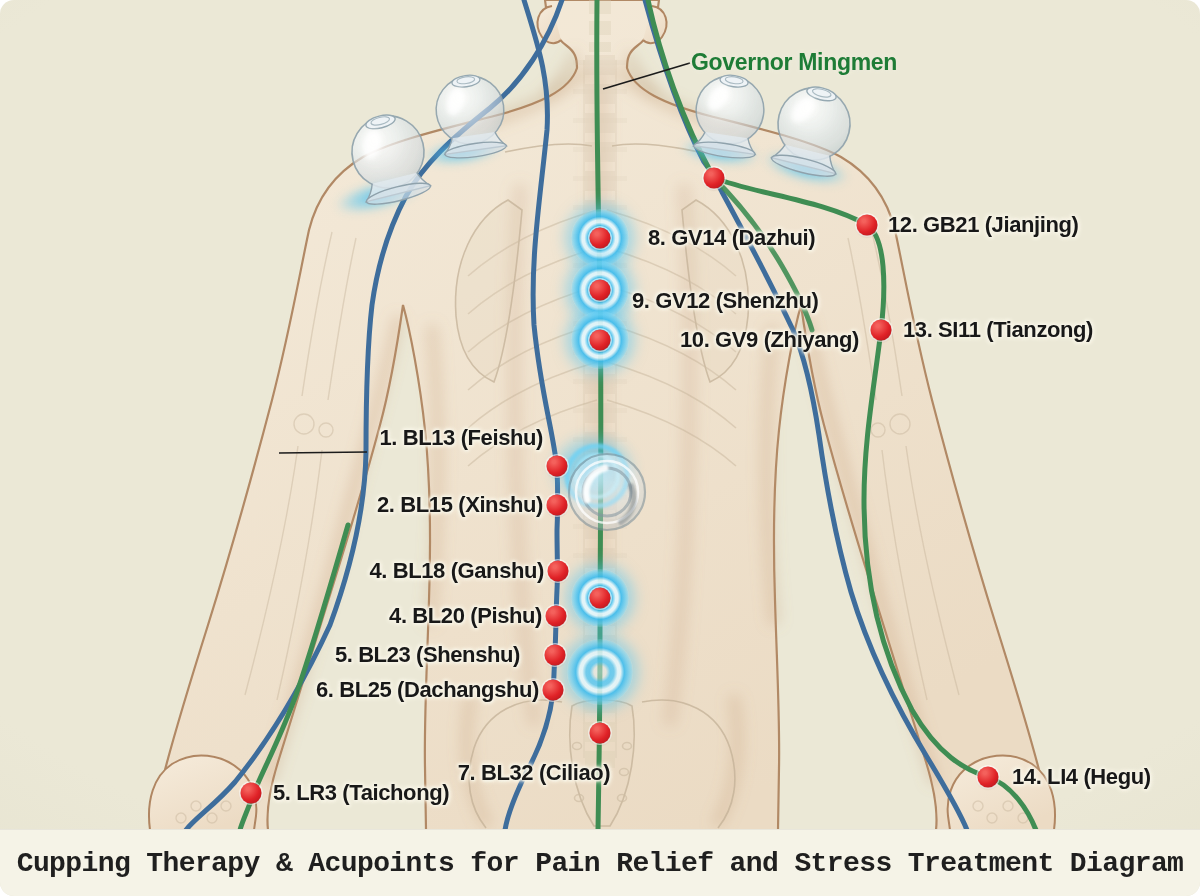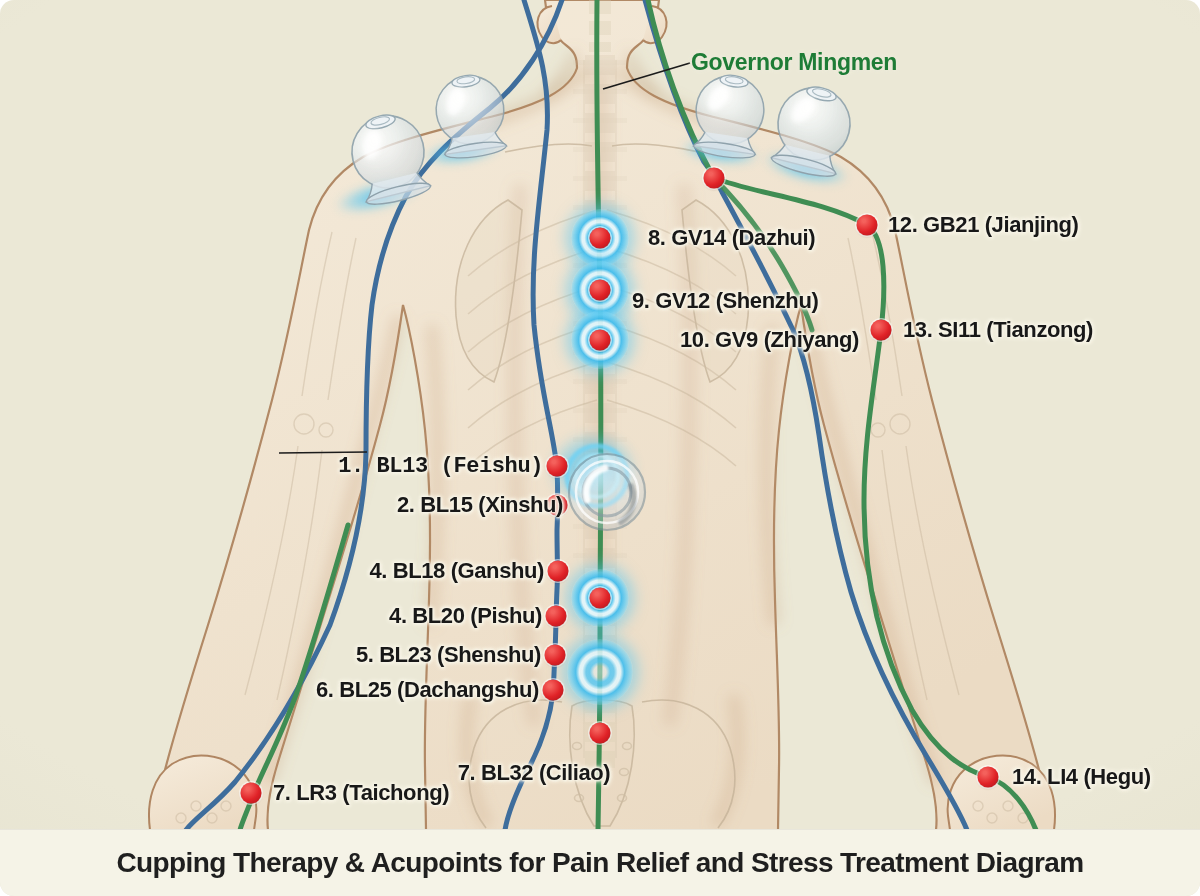--- a/index.html
+++ b/index.html
@@ -48,21 +48,21 @@
   .anchor-middle{transform:translate(-50%,-50%);}
   .meridian-label{
     position:absolute;white-space:nowrap;font-size:23px;font-weight:700;letter-spacing:-0.3px;
     text-shadow:0 0 4px #eceadb,0 0 4px #eceadb;
   }
   .meridian-label.governor{left:691px;top:62px;transform:translate(0,-50%);color:#1e7c36;}
   .meridian-label.bladder{left:270px;top:452px;transform:translate(-100%,-50%);color:#2b6795;}
   .titlebar{
     position:absolute;left:0;bottom:0;width:100%;height:66px;
     background:#f5f3e7;border-top:1px solid rgba(0,0,0,.05);
-    display:flex;align-items:center;justify-content:center;
+    display:flex;align-items:center;justify-content:center;font-family:Liberation Mono, monospace;
   }
   .title{
     font-size:28px;font-weight:700;letter-spacing:-0.6px;color:#1f1f1f;
   }
 </style>
 </head>
 <body>
 
 <div class="stage">
 
@@ -253,48 +253,48 @@
     </g>
   </svg>
 
   <div class="markers">
       <div class="glowring" style="left: 600px; top: 238px;"></div>
       <div class="glowring" style="left: 600px; top: 290px;"></div>
       <div class="glowring" style="left: 600px; top: 340px;"></div>
       <div class="glowring" style="left: 600px; top: 598px;"></div>
       <div class="glowring sacral" style="left: 600px; top: 672px;"></div>
       <div class="dot" style="left: 557px; top: 466px;"></div>
-      <div class="aculabel anchor-end" style="left: 543px; top: 466px; font-family: Liberation Mono, monospace;">1. BL13 (Feishu)</div>
+      <div class="aculabel anchor-end" style="left: 543px; top: 438px;">1. BL13 (Feishu)</div>
       <div class="dot" style="left: 557px; top: 505px;"></div>
-      <div class="aculabel anchor-end" style="left: 543px; top: 505px; margin-left: 20px;">2. BL15 (Xinshu)</div>
+      <div class="aculabel anchor-end" style="left: 543px; top: 505px;">2. BL15 (Xinshu)</div>
       <div class="dot" style="left: 558px; top: 571px;"></div>
       <div class="aculabel anchor-end" style="left: 544px; top: 571px;">4. BL18 (Ganshu)</div>
       <div class="dot" style="left: 556px; top: 616px;"></div>
       <div class="aculabel anchor-end" style="left: 542px; top: 616px;">4. BL20 (Pishu)</div>
       <div class="dot" style="left: 555px; top: 655px;"></div>
-      <div class="aculabel anchor-end" style="left: 541px; top: 655px;">5. BL23 (Shenshu)</div>
+      <div class="aculabel anchor-end" style="left: 520px; top: 655px;">5. BL23 (Shenshu)</div>
       <div class="dot" style="left: 553px; top: 690px;"></div>
       <div class="aculabel anchor-end" style="left: 539px; top: 690px;">6. BL25 (Dachangshu)</div>
       <div class="dot" style="left: 600px; top: 733px;"></div>
       <div class="aculabel anchor-middle" style="left: 534px; top: 761px; margin-top: 12px;">7. BL32 (Ciliao)</div>
       <div class="dot" style="left: 600px; top: 238px;"></div>
       <div class="aculabel anchor-start" style="left: 632px; top: 238px; padding-left: 16px;">8. GV14 (Dazhui)</div>
       <div class="dot" style="left: 600px; top: 290px;"></div>
       <div class="aculabel anchor-start" style="left: 632px; top: 301px;">9. GV12 (Shenzhu)</div>
       <div class="dot" style="left: 600px; top: 340px;"></div>
       <div class="aculabel anchor-start" style="left: 668px; top: 340px; margin-left: 12px;">10. GV9 (Zhiyang)</div>
       <div class="dot" style="left: 600px; top: 598px;"></div>
       <div class="dot" style="left: 867px; top: 225px;"></div>
       <div class="aculabel anchor-start" style="left: 888px; top: 225px;">12. GB21 (Jianjing)</div>
       <div class="dot" style="left: 881px; top: 330px;"></div>
       <div class="aculabel anchor-start" style="left: 903px; top: 330px;">13. SI11 (Tianzong)</div>
       <div class="dot" style="left: 988px; top: 777px;"></div>
       <div class="aculabel anchor-start" style="left: 1012px; top: 777px;">14. LI4 (Hegu)</div>
       <div class="dot" style="left: 251px; top: 793px;"></div>
-      <div class="aculabel anchor-start" style="left: 273px; top: 793px;">7. LR3 (Taichong)</div>
+      <div class="aculabel anchor-start" style="left: 273px; top: 793px;">5. LR3 (Taichong)</div>
       <div class="dot" style="left: 714px; top: 178px;"></div>
     </div>
 
   <div class="meridian-label governor">Governor Mingmen</div>
 
   <div class="titlebar">
     <div class="title">Cupping Therapy &amp; Acupoints for Pain Relief and Stress Treatment Diagram</div>
   </div>
 </div>
 

